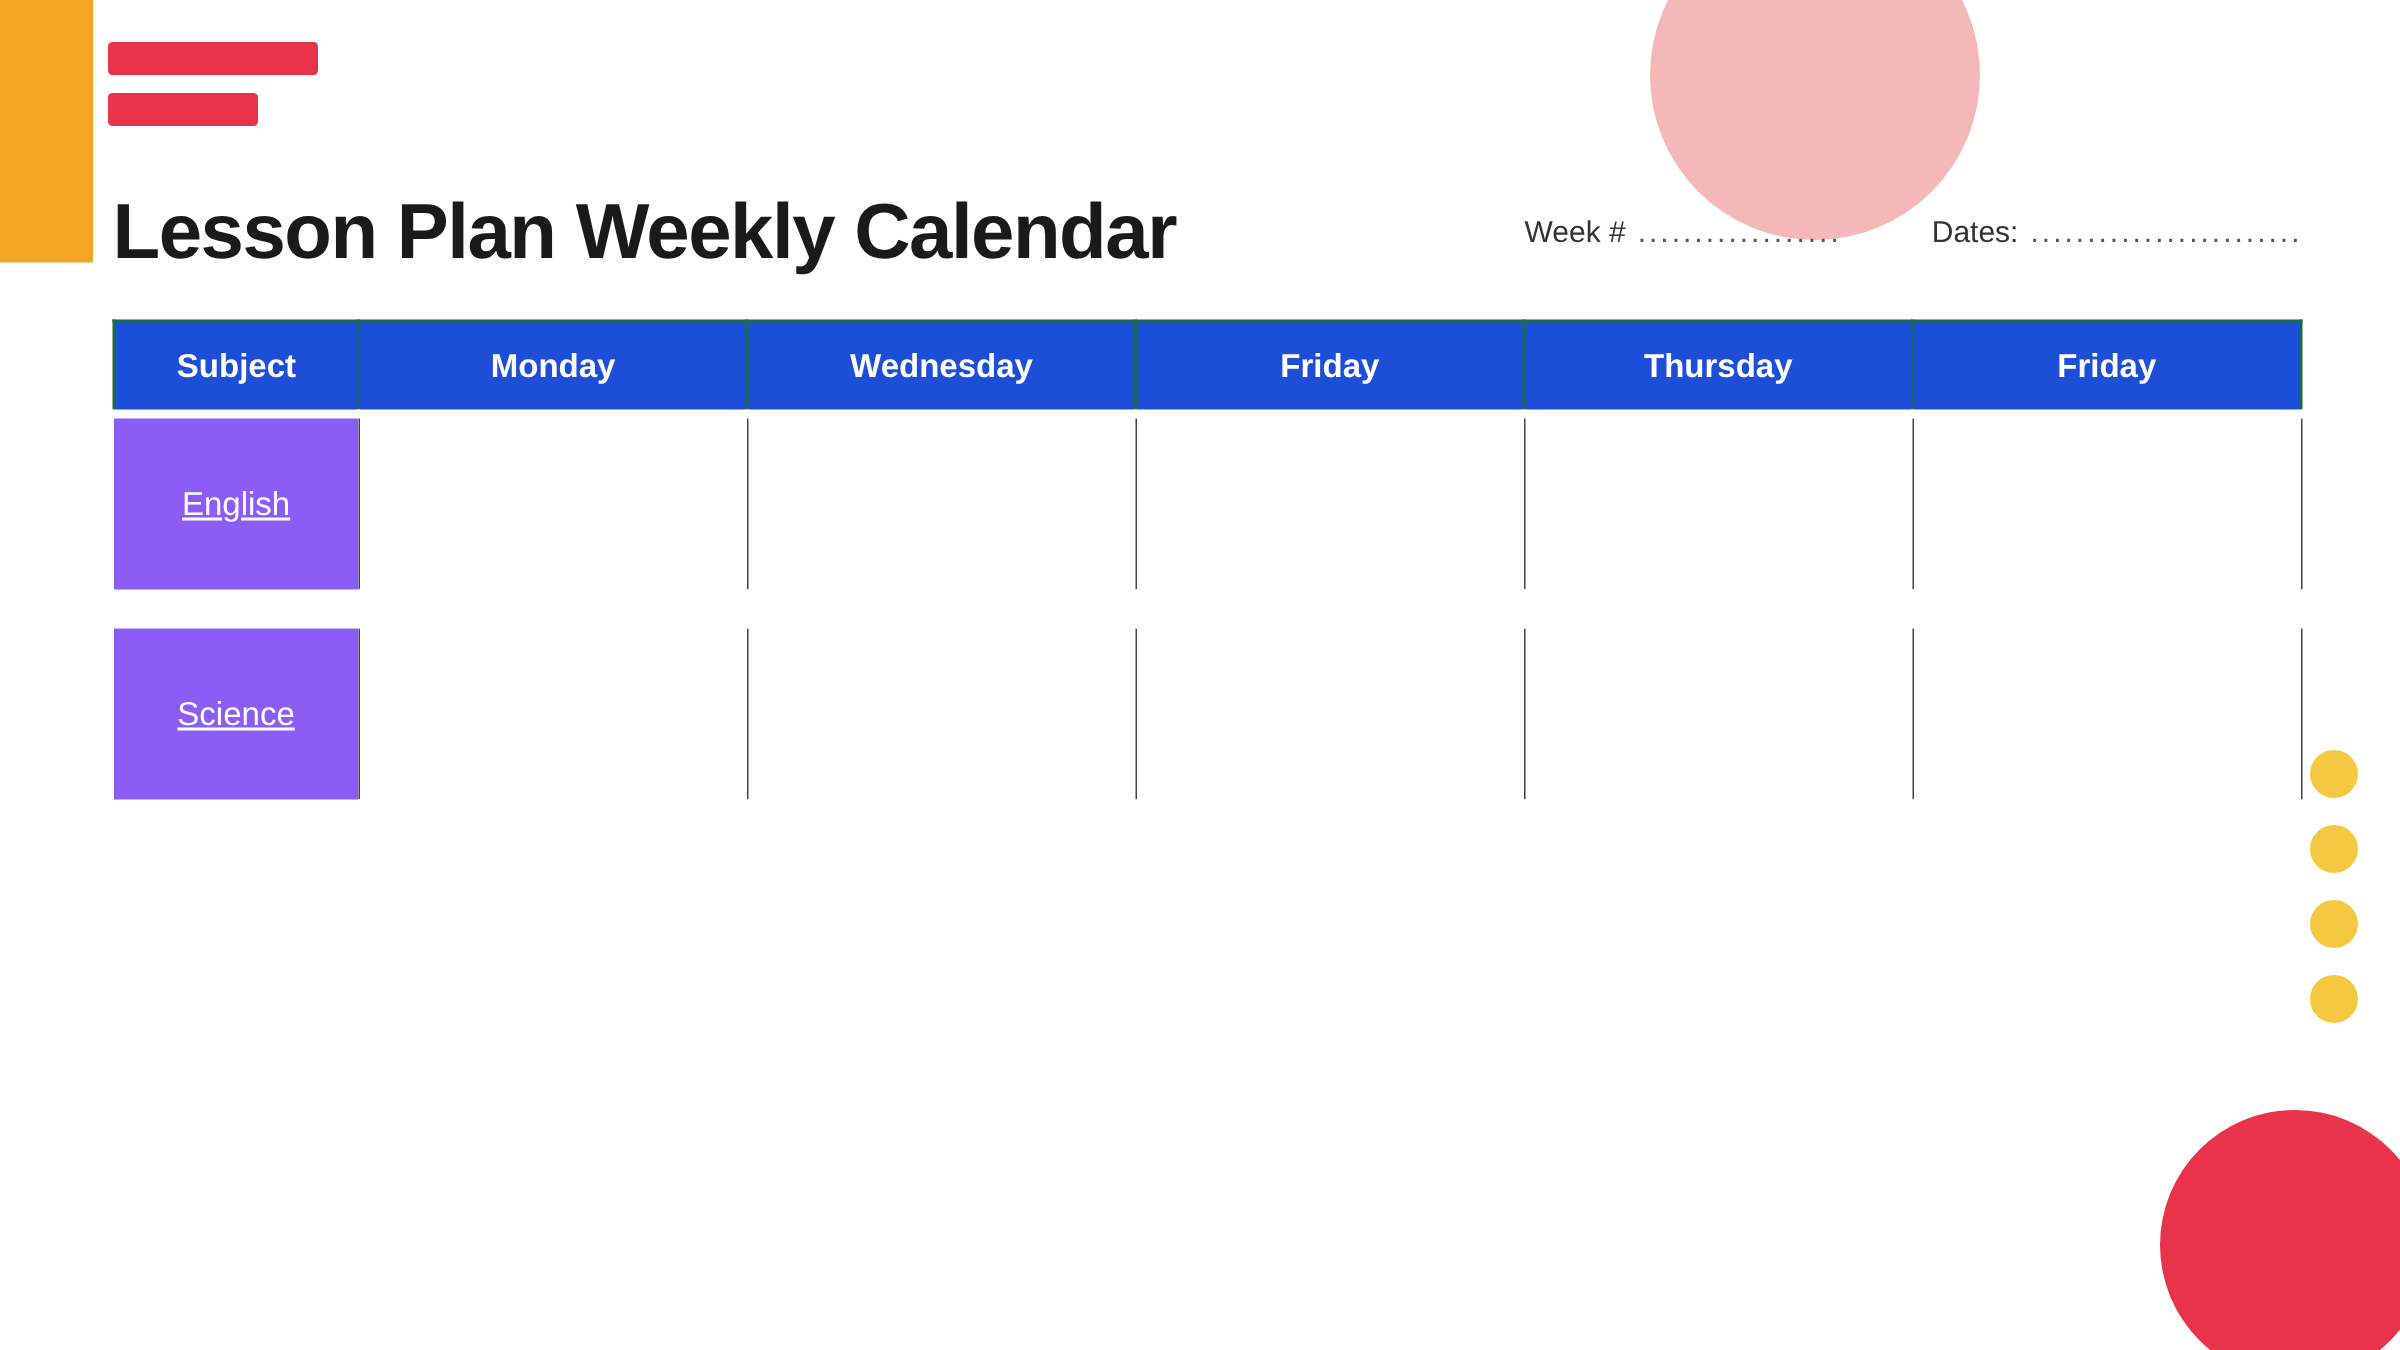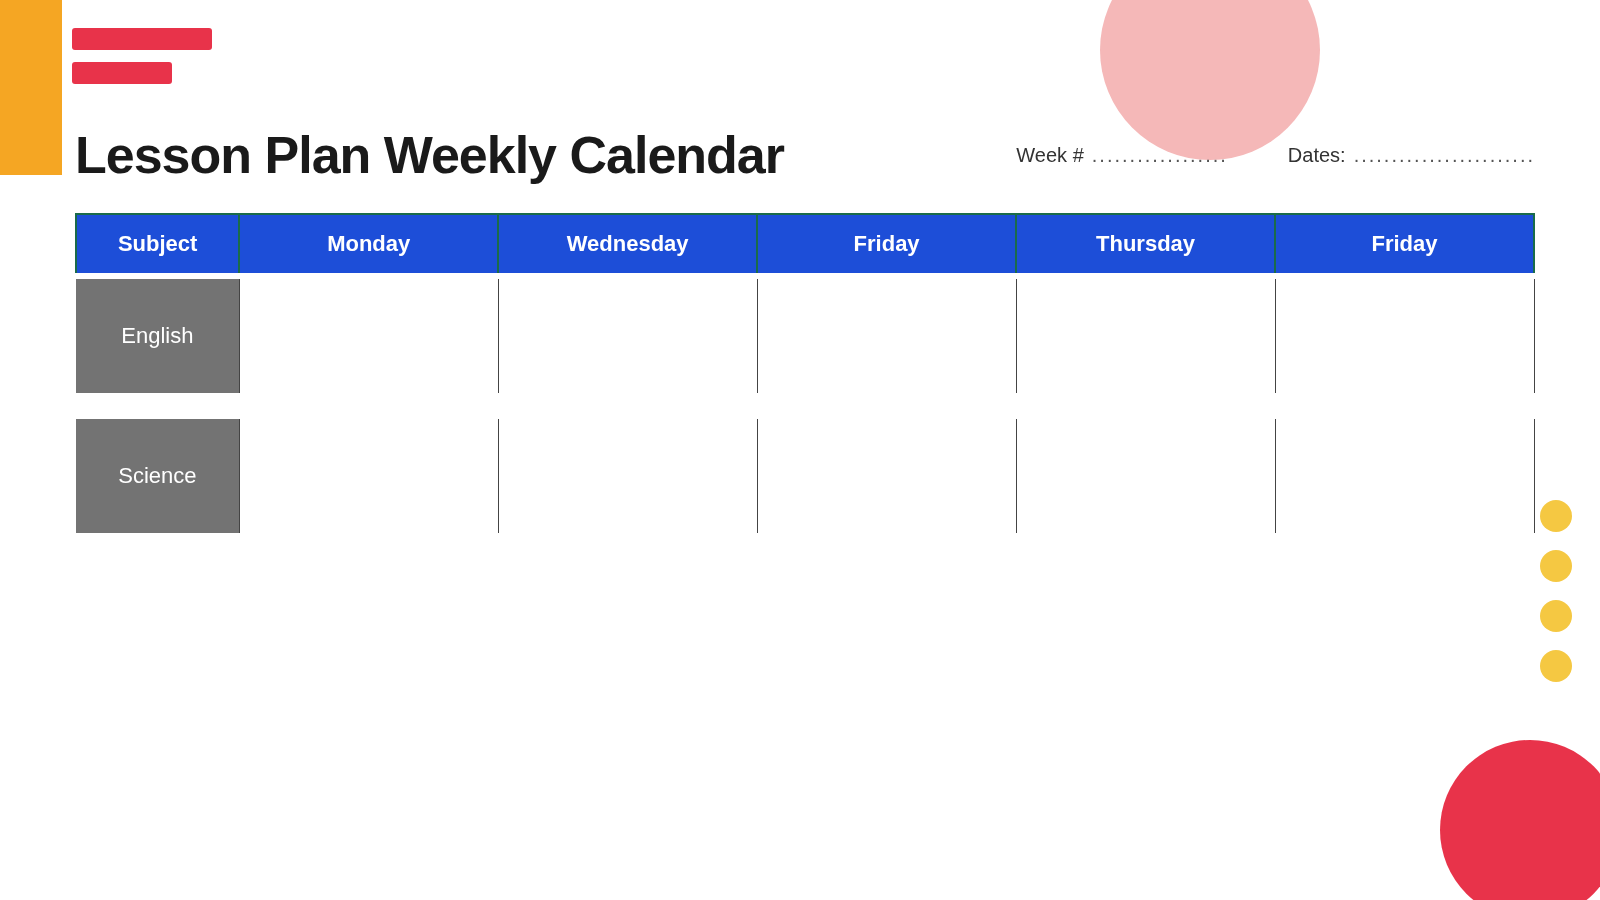--- a/index.html
+++ b/index.html
@@ -135,28 +135,29 @@
       background: #1d4ed8;
       color: #fff;
       font-size: 22px;
       font-weight: 600;
       padding: 16px 10px;
       text-align: center;
       border: 2px solid #1a6b4a;
     }
 
     .calendar-table td.subject-cell {
-      background: #737373;
+      background: #8b5cf6;
       color: #fff;
       font-size: 22px;
       font-weight: 500;
       text-align: center;
       width: 145px;
       padding: 10px;
       vertical-align: middle;
+      text-decoration: underline;
     }
 
     .calendar-table td.content-cell {
       background: #fff;
       border: 1.5px solid #444;
       width: 230px;
       height: 120px;
       vertical-align: top;
       padding: 8px;
     }

